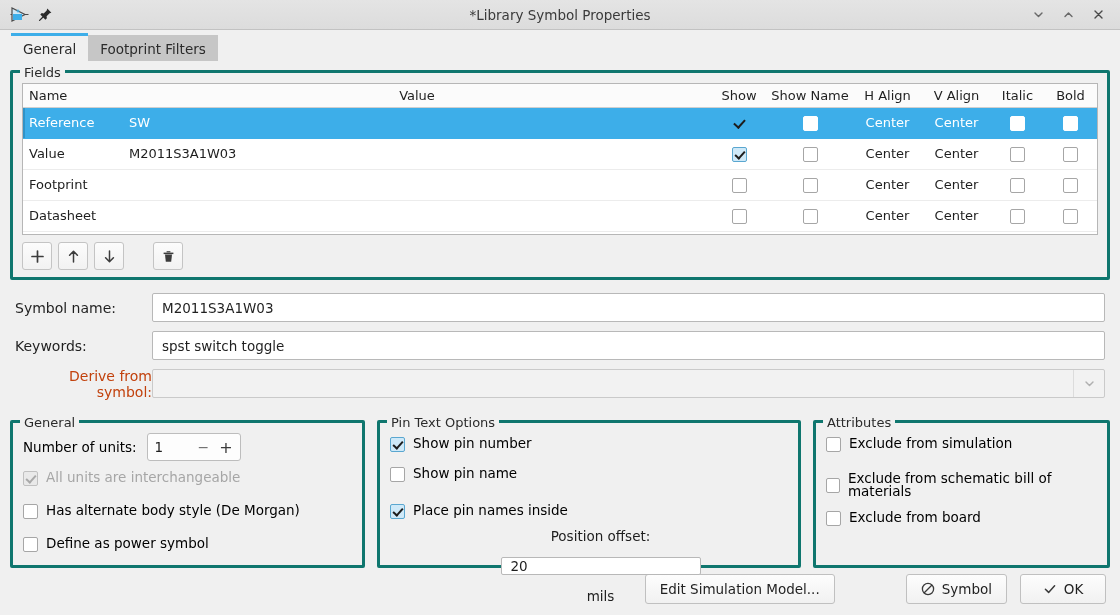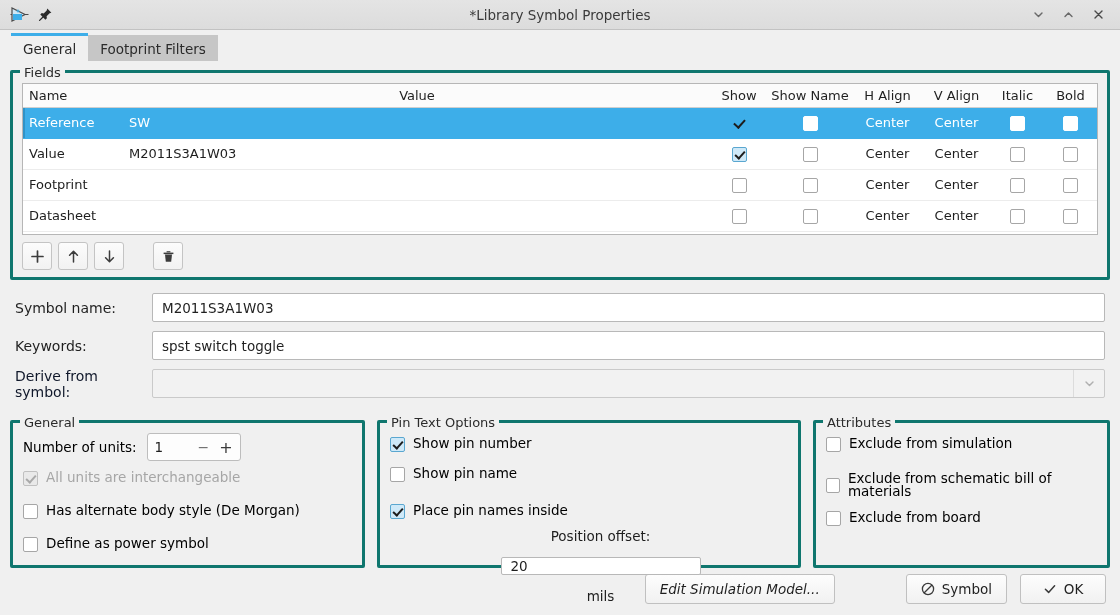--- a/index.html
+++ b/index.html
@@ -261,21 +261,21 @@
     align-items: center;
     margin-bottom: 9px;
     height: 29px;
   }
   .frow label {
     width: 137px;
     min-width: 137px;
     font-size: 14px;
     color: #1f1f1f;
   }
-  .frow label.dis { color: #0f172a; }
+  .frow label.dis { color: #c2410c; text-align: right; }
   .tfield {
     flex: 1;
     height: 29px;
     box-sizing: border-box;
     border: 1px solid #b8b8b8;
     border-radius: 2px;
     background: #ffffff;
     padding: 0 9px;
     font-size: 13.5px;
     color: #1f1f1f;
@@ -392,21 +392,21 @@
     border-radius: 3px;
     background: linear-gradient(to bottom,#fdfdfd,#f1f1f1);
     display: flex;
     align-items: center;
     justify-content: center;
     gap: 7px;
     font-size: 13.5px;
     color: #1f1f1f;
     box-sizing: border-box;
   }
-  .btn.wide { min-width: 152px; margin-right: 58px; font-style: italic; }
+  .btn.wide { min-width: 152px; margin-right: 58px; }
   .btn svg { display:block; }
 </style>
 </head>
 <body>
 
 <div class="window">
 
   <div class="titlebar">
     <div class="tb-left">
       <span>

